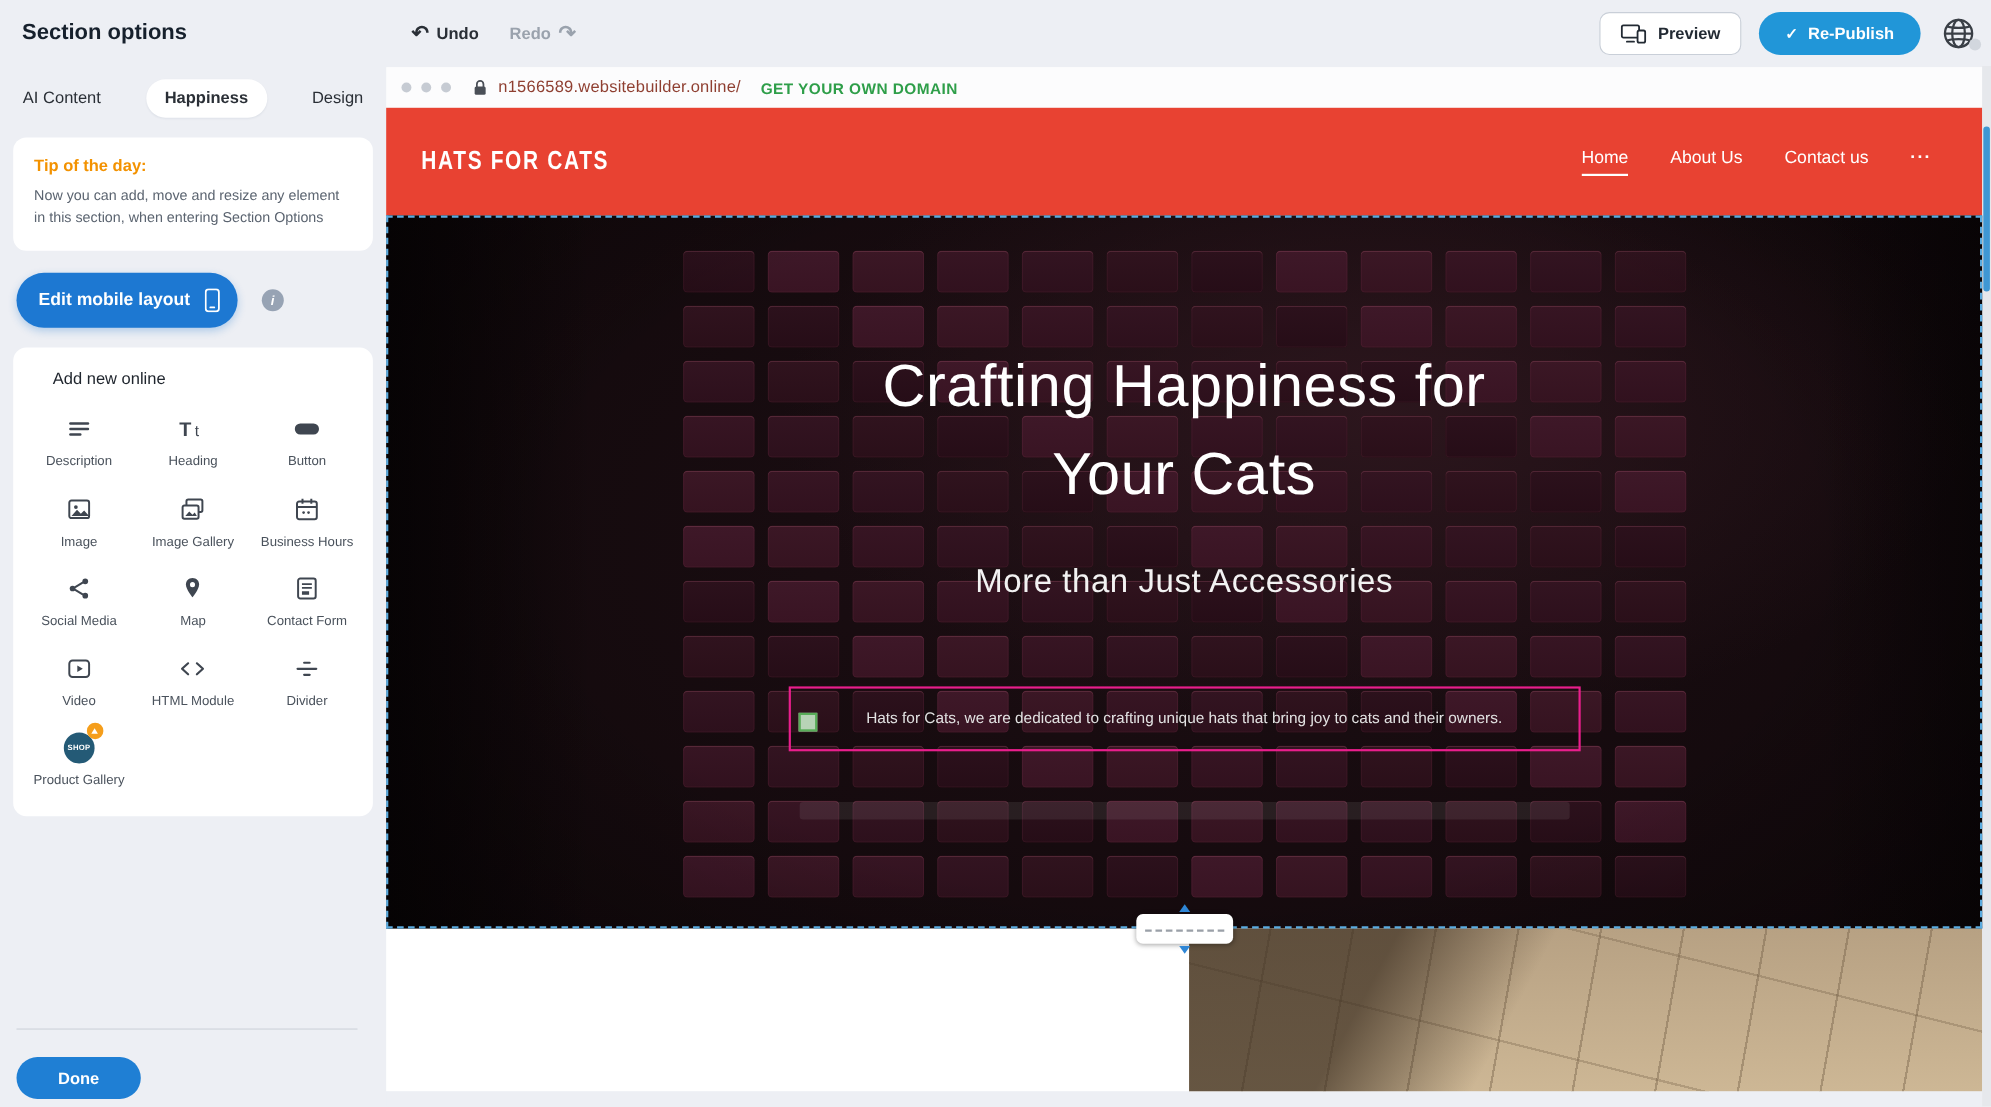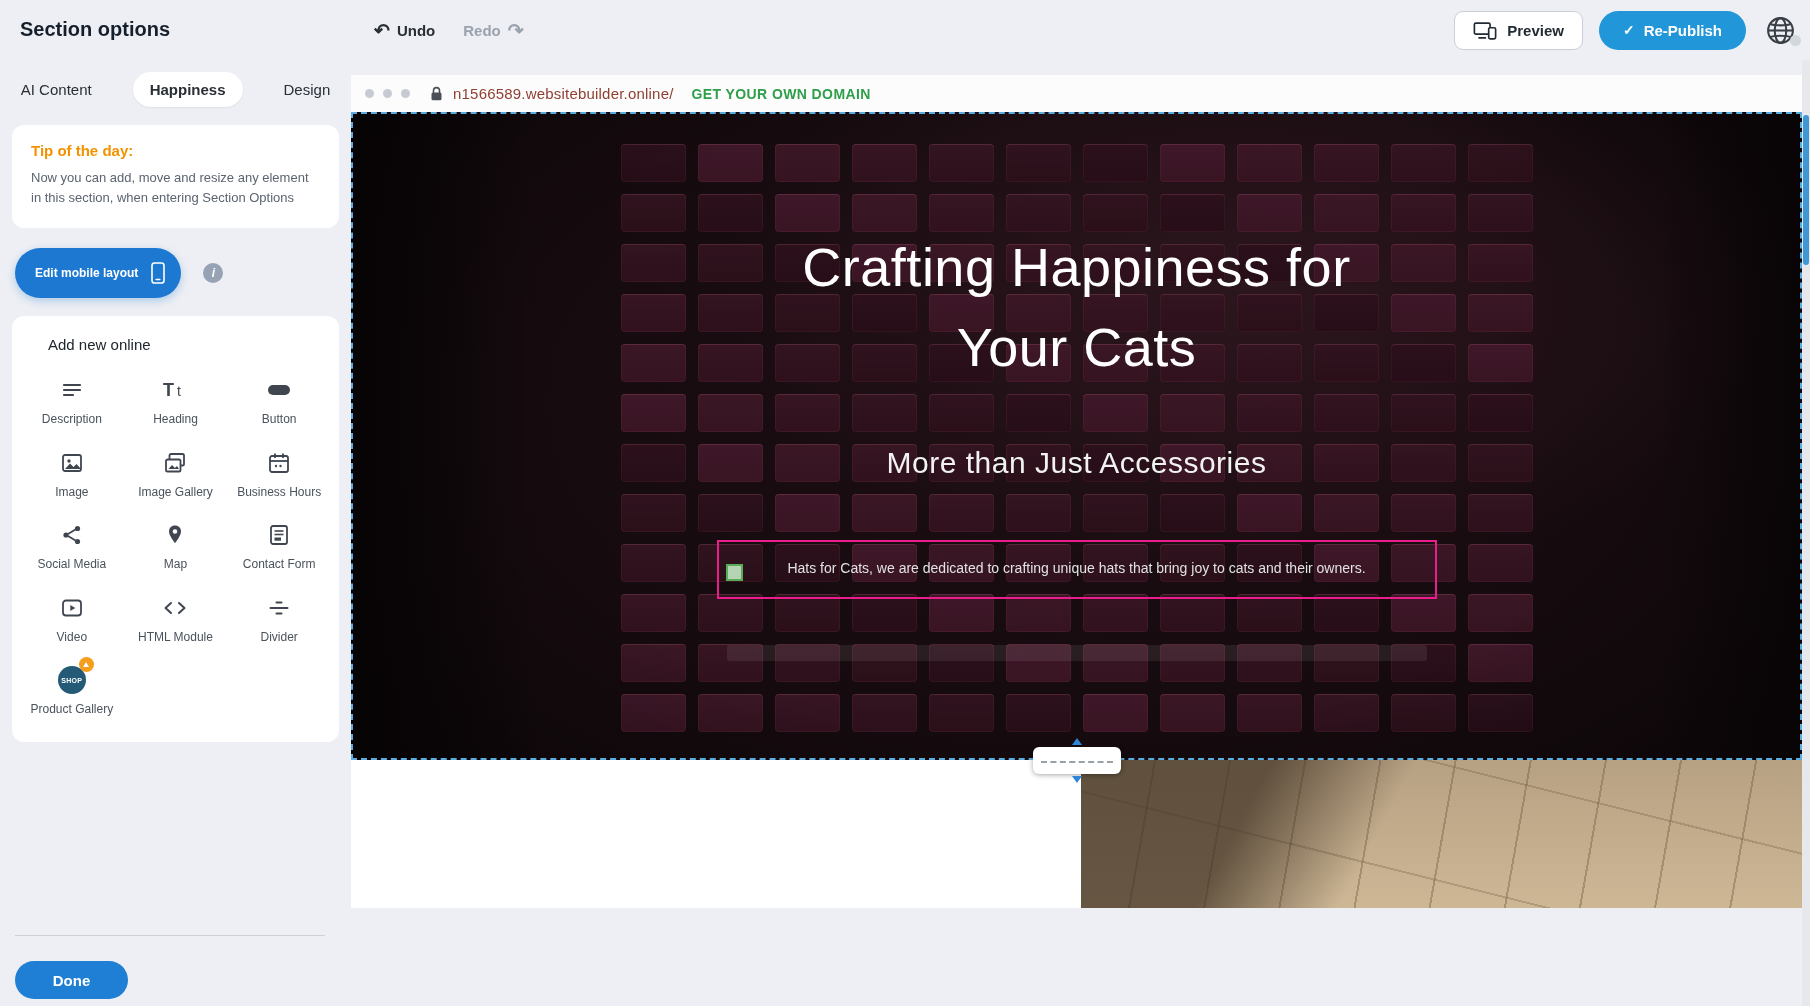--- a/index.html
+++ b/index.html
@@ -24,37 +24,37 @@
   
   .sidebar { position:absolute; left:0; top:60px; bottom:0; width:351px; background:#edeff4; padding:0 12px; z-index:20; }
   .tabs { display:flex; justify-content:center; align-items:center; gap:24px; margin-top:12px; }
   .tab { padding:9px 17px; font-size:15px; color:#2a2f36; border-radius:19px; cursor:pointer; white-space:nowrap; }
   .tab.active { background:#fff; font-weight:bold; box-shadow:0 1px 2px rgba(20,40,70,.07); }
   .card { background:#fff; border-radius:12px; margin-top:18px; }
   .tip-card { padding:17px 19px 21px; }
   .tip-title { color:#f39200; font-size:15px; font-weight:bold; }
   .tip-body { margin-top:9px; font-size:13px; line-height:1.5; color:#5b6470; }
   .edit-row { display:flex; align-items:center; gap:22px; margin-top:20px; padding-left:3px; }
-  .btn-edit-mobile { display:flex; align-items:center; gap:13px; background:#1d78d2; color:#fff; border:none; border-radius:26px; padding:14px 16px 14px 20px; font-size:12px; font-weight:bold; cursor:pointer; font-family:inherit; box-shadow:0 3px 8px rgba(29,120,210,.3); }
+  .btn-edit-mobile { display:flex; align-items:center; gap:13px; background:#1d78d2; color:#fff; border:none; border-radius:26px; padding:14px 16px 14px 20px; font-size:16px; font-weight:bold; cursor:pointer; font-family:inherit; box-shadow:0 3px 8px rgba(29,120,210,.3); }
   .info-dot { width:20px; height:20px; border-radius:50%; background:#97a3b4; color:#fff; font-size:12px; font-weight:bold; font-style:italic; display:flex; align-items:center; justify-content:center; cursor:pointer; }
   .elements-card { padding:20px 8px 24px; }
   .add-title { font-size:15px; color:#20262e; margin-left:28px; }
   .elem-grid { display:grid; grid-template-columns:repeat(3,1fr); row-gap:20px; margin-top:22px; }
   .elem-item { display:flex; flex-direction:column; align-items:center; gap:7px; cursor:pointer; text-align:center; }
   .elem-icon { height:30px; display:flex; align-items:center; justify-content:center; color:#3f4650; position:relative; }
   .elem-label { font-size:12px; color:#4a525c; line-height:1.3; max-width:88px; }
   .shop-circle { width:28px; height:28px; border-radius:50%; background:#245a76; color:#fff; font-size:7px; font-weight:bold; letter-spacing:.3px; display:flex; align-items:center; justify-content:center; }
   .shop-badge { position:absolute; top:-8px; right:-8px; width:15px; height:15px; border-radius:50%; background:#f59e1b; display:flex; align-items:center; justify-content:center; }
   .shop-badge::after { content:""; width:0; height:0; border-left:3.5px solid transparent; border-right:3.5px solid transparent; border-bottom:5px solid #fff; }
   .sidebar-divider { position:absolute; left:15px; right:26px; bottom:70px; border-top:1px solid #cdd2da; }
   .btn-done { position:absolute; left:15px; bottom:7px; width:113px; height:38px; background:#1f7fd4; color:#fff; border:none; border-radius:20px; font-size:15px; font-weight:bold; cursor:pointer; font-family:inherit; }
 
   
   .main { position:absolute; left:351px; top:60px; right:8px; bottom:0; background:#edeff4; }
-  .chrome { margin-top:15px; height:37px; background:#fcfcfd; display:flex; align-items:center; padding:0 12px; }
+  .chrome { margin-top:1px; height:37px; background:#fcfcfd; display:flex; align-items:center; padding:0 12px; }
   .chrome-dots { display:flex; gap:9px; margin:0 20px 0 2px; }
   .chrome-dot { width:9px; height:9px; border-radius:50%; background:#c6cbd3; }
   .lock { margin-right:10px; display:flex; }
   .url { font-size:15px; color:#8f3f31; letter-spacing:.2px; }
   .domain-link { margin-left:18px; font-size:14px; font-weight:bold; color:#2e9e49; letter-spacing:.4px; cursor:pointer; }
 
   .site-header { height:98px; background:#e84232; display:flex; align-items:center; justify-content:space-between; padding:0 46px 0 32px; }
   .logo { color:#fff; font-size:19px; font-weight:bold; letter-spacing:1.5px; display:inline-block; transform:scaleY(1.25); }
   .nav { display:flex; align-items:center; gap:38px; }
   .nav-item { color:#fff; font-size:16px; cursor:pointer; padding-bottom:5px; border-bottom:2px solid transparent; }
@@ -69,21 +69,21 @@
   .tiles { position:absolute; left:50%; top:32px; transform:translateX(-50%); display:grid; grid-template-columns:repeat(12,65px); grid-auto-rows:38px; gap:12px; z-index:1; }
   .tile { border-radius:4px; box-shadow:inset 0 1px 0 rgba(255,160,180,.10), inset 0 0 0 1px rgba(255,120,150,.07); }
   .hero-vignette { position:absolute; inset:0; z-index:2; pointer-events:none;
     background:
       linear-gradient(to right, rgba(4,2,3,.8), rgba(4,2,3,0) 13%),
       linear-gradient(to left, rgba(4,2,3,.55), rgba(4,2,3,0) 10%),
       radial-gradient(1250px 720px at 50% 46%, rgba(0,0,0,0) 45%, rgba(0,0,0,.55) 100%);
   }
   .hero-outline { position:absolute; inset:0; border:2px dashed #5aabdf; pointer-events:none; z-index:6; }
   .hero-heading { position:absolute; top:116px; width:100%; text-align:center; color:#fff; font-size:54px; line-height:1.48; font-weight:500; letter-spacing:.5px; z-index:4; }
-  .hero-sub { position:absolute; top:334px; width:100%; text-align:center; color:#f2f2f2; font-size:30px; letter-spacing:.5px; z-index:4; }
+  .hero-sub { position:absolute; top:316px; width:100%; text-align:center; color:#f2f2f2; font-size:30px; letter-spacing:.5px; z-index:4; }
   .text-box { position:absolute; top:428px; left:50%; transform:translateX(-50%); width:720px; border:2px solid #e91e8c; padding:15px 10px 18px; z-index:5; }
   .text-body { font-size:14px; line-height:1.6; color:#e2e2e2; text-align:center; }
   .green-handle { position:absolute; left:7px; top:22px; width:17px; height:17px; background:rgba(198,233,200,.9); border:2px solid #58ac58; z-index:6; cursor:move; }
   .ghost { position:absolute; top:533px; left:50%; transform:translateX(-50%); width:700px; height:16px; background:rgba(255,255,255,.08); border-radius:3px; z-index:3; }
   .resize-widget { position:absolute; left:50%; bottom:-14px; transform:translateX(-50%); width:88px; height:27px; background:#fff; border-radius:6px; box-shadow:0 1px 5px rgba(0,0,0,.35); z-index:8; cursor:ns-resize; }
   .resize-line { position:absolute; left:8px; right:8px; top:50%; border-top:2px dashed #9aa0a8; }
   .rw-arrow { position:absolute; left:50%; transform:translateX(-50%); width:0; height:0; border-left:5px solid transparent; border-right:5px solid transparent; }
   .rw-up { top:-9px; border-bottom:7px solid #2e86d6; }
   .rw-down { bottom:-9px; border-top:7px solid #2e86d6; }
 
@@ -328,20 +328,29 @@
     <span class="lock">
       <svg width="13" height="15" viewBox="0 0 13 15">
         <path d="M3.5 7V4.6a3 3 0 0 1 6 0V7" stroke="#4a4f57" stroke-width="1.6" fill="none"></path>
         <rect x="1.5" y="6.6" width="10" height="7.6" rx="1.5" fill="#4a4f57"></rect>
       </svg>
     </span>
     <span class="url">n1566589.websitebuilder.online/</span>
     <span class="domain-link">GET YOUR OWN DOMAIN</span>
   </div>
 
+  <div class="site-header">
+    <span class="logo">HATS FOR CATS</span>
+    <div class="nav">
+        <div class="nav-item active">Home</div>
+        <div class="nav-item">About Us</div>
+        <div class="nav-item">Contact us</div>
+        <div class="nav-item nav-more">...</div>
+      </div>
+  </div>
 
   <div class="hero">
     <div class="tiles">
         <div class="tile" style="background: linear-gradient(rgb(44, 17, 28), rgb(38, 13, 23));"></div>
         <div class="tile" style="background: linear-gradient(rgb(62, 24, 40), rgb(57, 20, 35));"></div>
         <div class="tile" style="background: linear-gradient(rgb(59, 23, 37), rgb(53, 19, 32));"></div>
         <div class="tile" style="background: linear-gradient(rgb(55, 21, 35), rgb(49, 17, 30));"></div>
         <div class="tile" style="background: linear-gradient(rgb(51, 20, 33), rgb(45, 16, 28));"></div>
         <div class="tile" style="background: linear-gradient(rgb(48, 19, 30), rgb(42, 15, 25));"></div>
         <div class="tile" style="background: linear-gradient(rgb(44, 17, 28), rgb(38, 13, 23));"></div>

